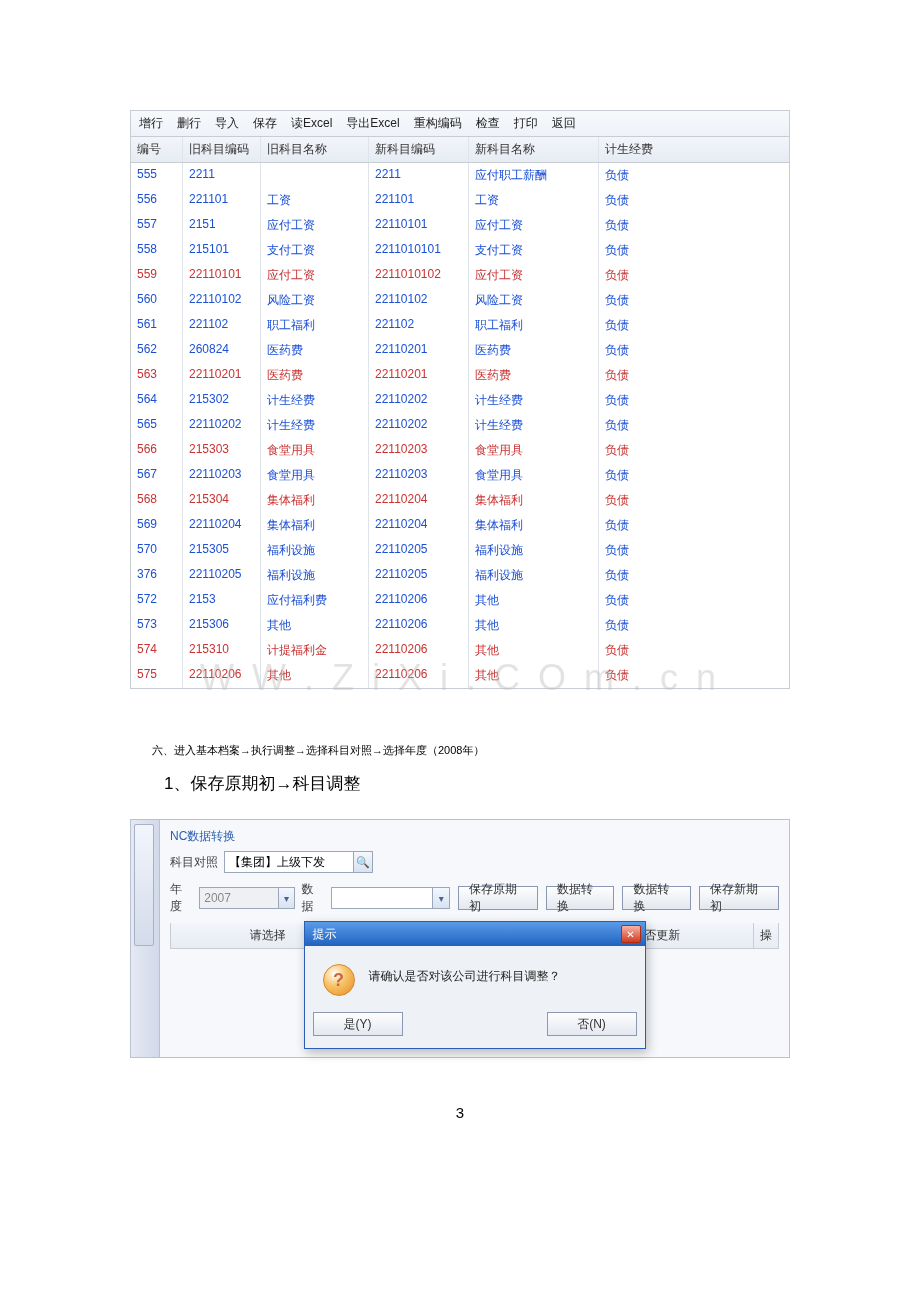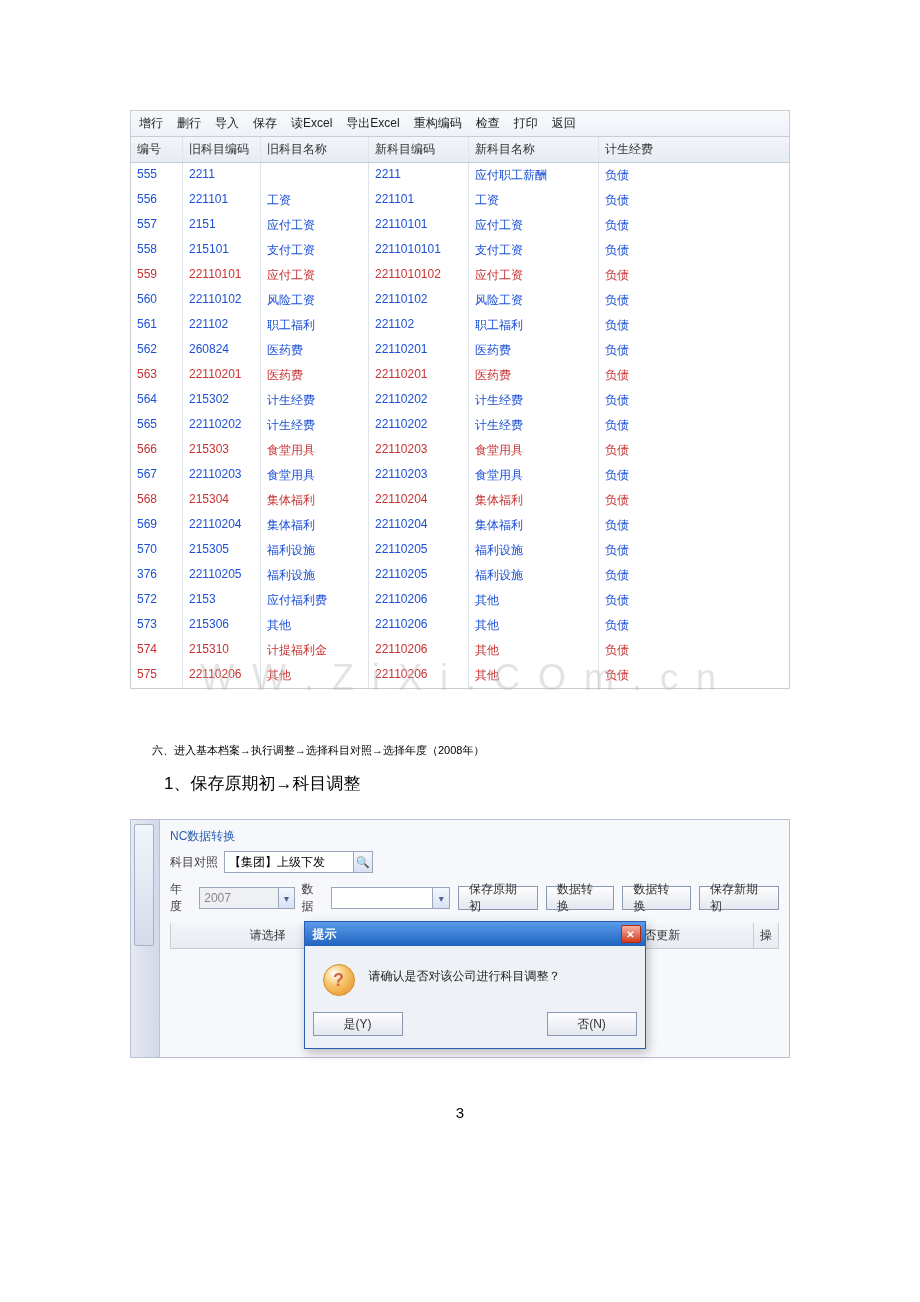--- a/index.html
+++ b/index.html
@@ -26,21 +26,21 @@
 .line{display:flex;align-items:center;margin-bottom:8px}
 .lbl{color:#404040;margin-right:6px}
 .box{display:inline-flex;align-items:center;border:1px solid #9aa7bb;background:#fff;height:20px;padding:0 4px}
 .box.ro{background:#eef0f4;color:#888}
 .combo-btn{width:16px;height:20px;margin-left:-1px;background:linear-gradient(#f3f7fe,#d8e2f2);border:1px solid #9aa7bb;display:inline-flex;align-items:center;justify-content:center;color:#4a649a;font-size:10px}
 .btn{display:inline-flex;align-items:center;justify-content:center;height:22px;padding:0 10px;background:linear-gradient(#fefefe,#e3e7ef);border:1px solid #8a98b1;margin-left:8px;color:#333}
 .listhead{display:flex;background:linear-gradient(#f2f5fa,#e7ecf3);border:1px solid #c8cdd4;border-top:none}
 .listhead div{flex:1;text-align:center;padding:4px 0;border-right:1px solid #c8cdd4;color:#333}
 .listhead div:last-child{border-right:none}
 .dialog{position:relative;margin:-28px auto 0;width:340px;background:#eef1f6;border:1px solid #2a5db3;box-shadow:2px 4px 10px rgba(0,0,0,.25)}
-.dlg-title{display:flex;align-items:center;justify-content:space-between;height:24px;background:linear-gradient(#5a9be9,#1f63c0);color:#fff;font-weight:bold;padding:0 4px 0 8px}
+.dlg-title{display:flex;align-items:center;justify-content:space-between;height:24px;background:linear-gradient(#5a9be9,#1f63c0);color:#fff;font-weight:normal;padding:0 4px 0 8px}
 .close{width:18px;height:16px;background:linear-gradient(#f6b3a6,#d23b1e);border:1px solid #b02a10;color:#fff;display:flex;align-items:center;justify-content:center;font-size:10px;border-radius:2px}
 .dlg-body{display:flex;align-items:flex-start;padding:18px 18px 8px}
 .qicon{width:30px;height:30px;border-radius:50%;background:radial-gradient(circle at 35% 30%,#fff,#f7c56a 40%,#e78b1f);display:flex;align-items:center;justify-content:center;color:#c64;font-weight:bold;font-size:18px;margin-right:14px;border:1px solid #d68a2f}
 .dlg-msg{color:#222;padding-top:4px}
 .dlg-foot{display:flex;justify-content:space-between;padding:8px 0 12px}
 .dlg-foot .btn{margin:0 8px;min-width:68px}
 .search-icon{width:18px;height:20px;margin-left:-1px;background:linear-gradient(#f3f7fe,#d8e2f2);border:1px solid #9aa7bb;display:inline-flex;align-items:center;justify-content:center;color:#4a649a;font-size:11px}
 .watermark{position:relative;color:#bbb;opacity:.4;font-size:36px;letter-spacing:4px;pointer-events:none;text-align:center;margin-top:-32px}
 .pg{ text-align:center;font-size:15px;margin-top:46px}
 </style>

